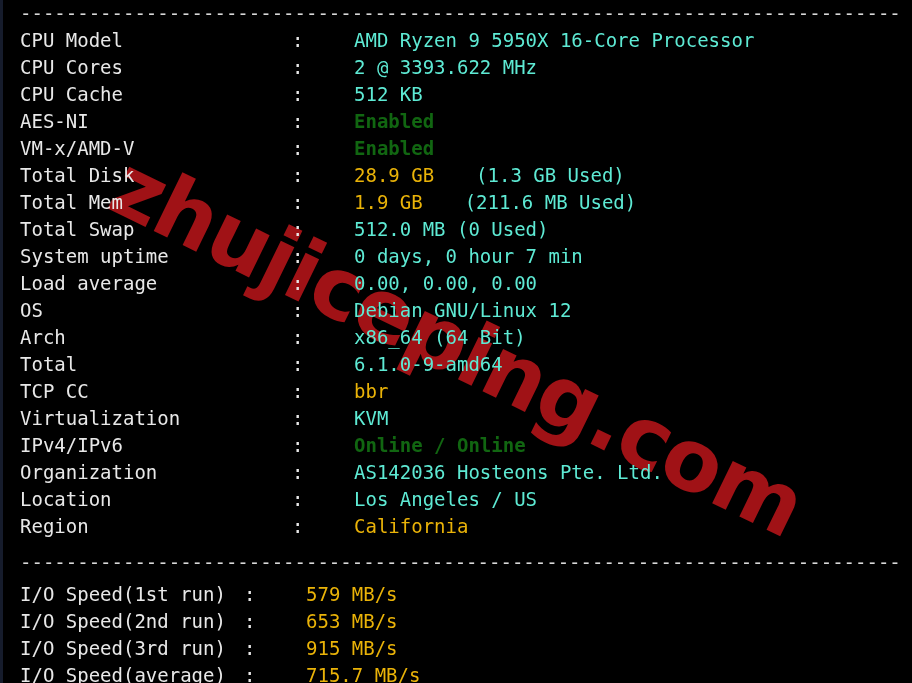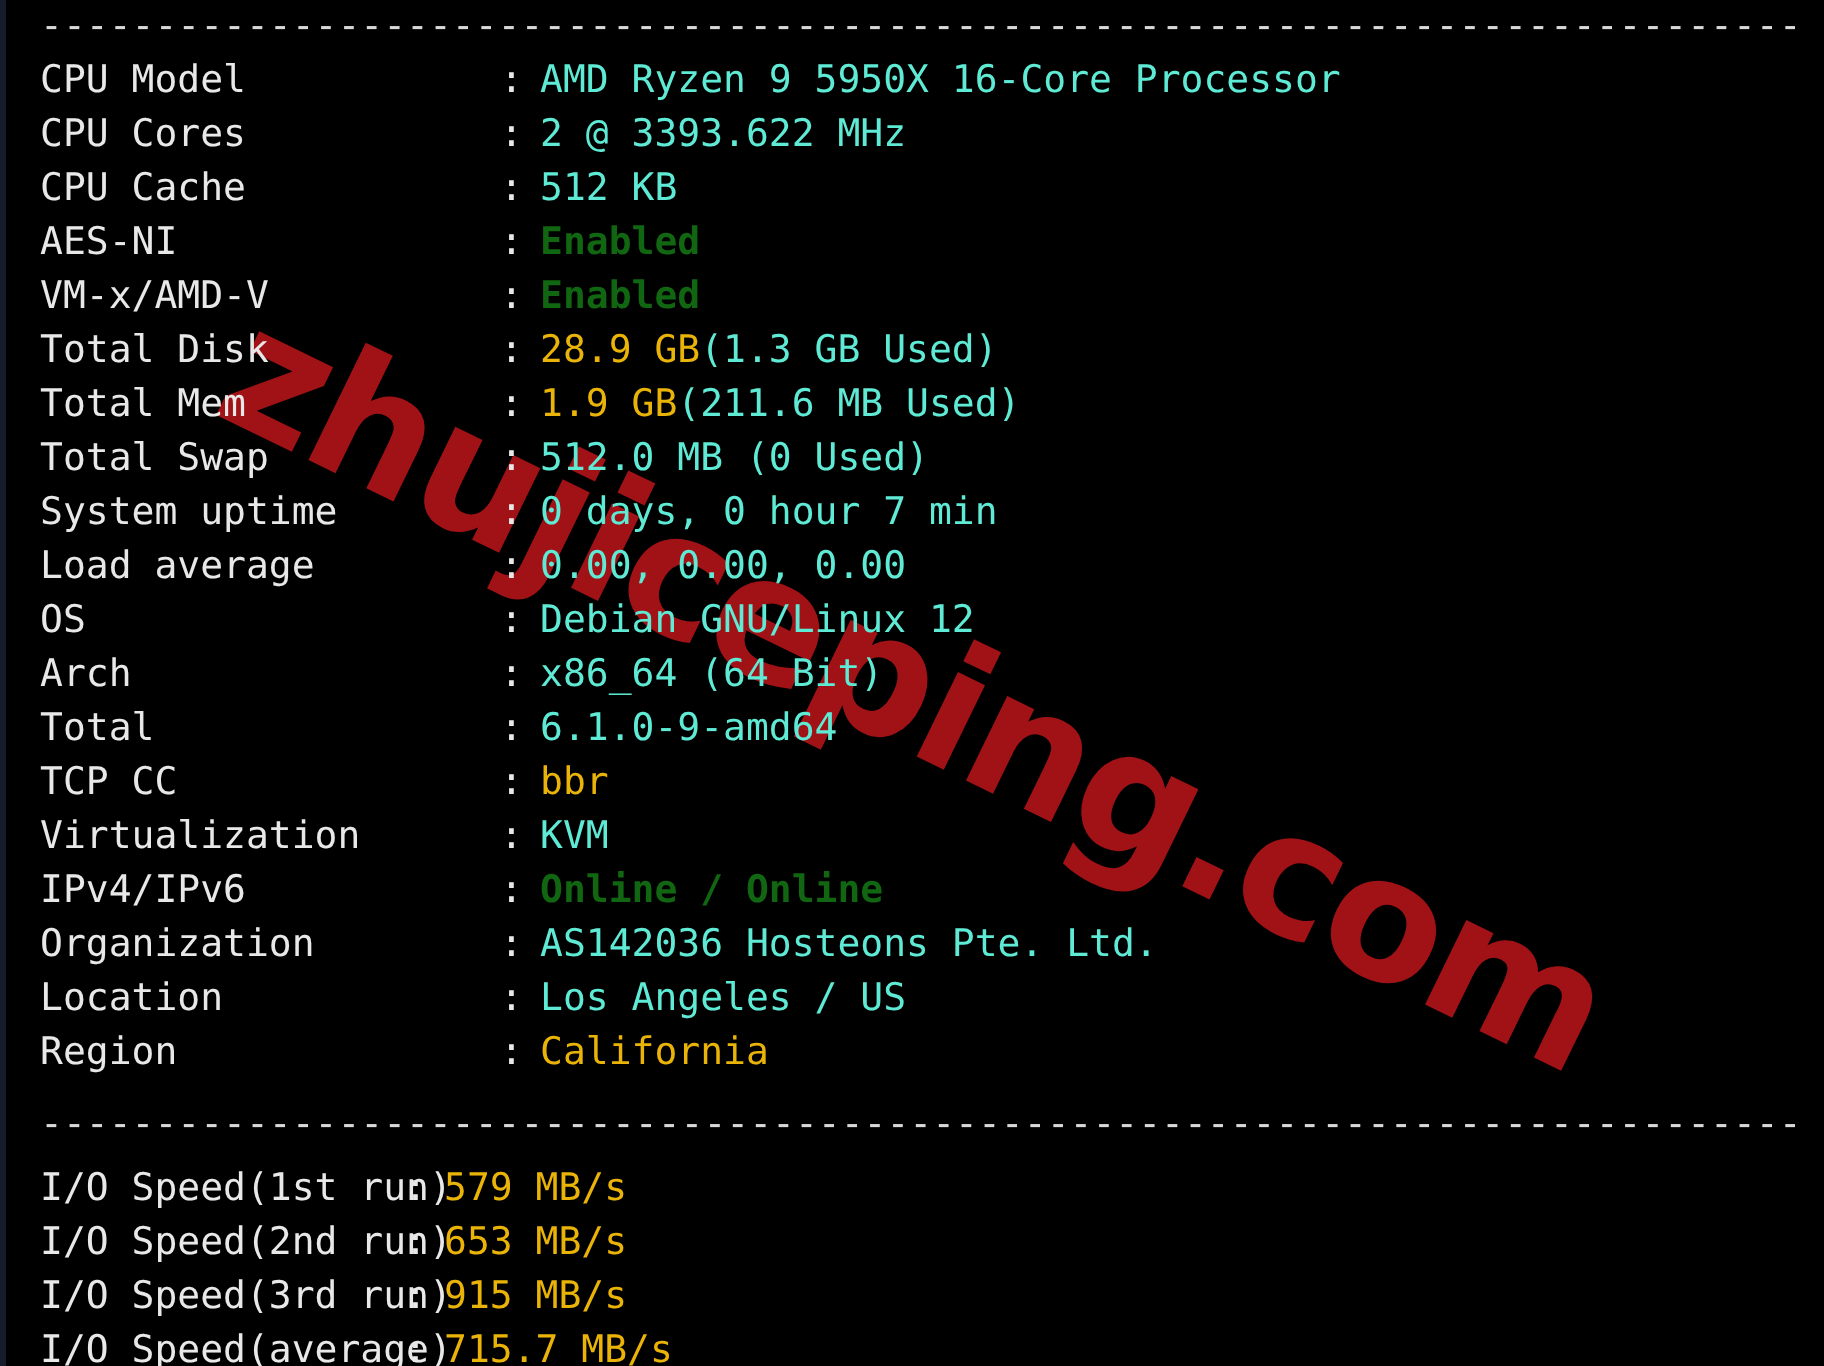--- a/index.html
+++ b/index.html
@@ -56,20 +56,21 @@
   }
   .sep.first { padding-top: 0px; }
 
   .rows { padding-left: 17px; }
 
   .row {
     display: flex;
     height: 27px;
     align-items: flex-end;
     white-space: nowrap;
+    gap: 42px;
   }
   .label {
     color: #e8e8e8;
     flex: 0 0 auto;
   }
   .group-sys .label { width: 230px; }
   .group-io  .label { width: 182px; }
 
   .colon {
     color: #e8e8e8;

